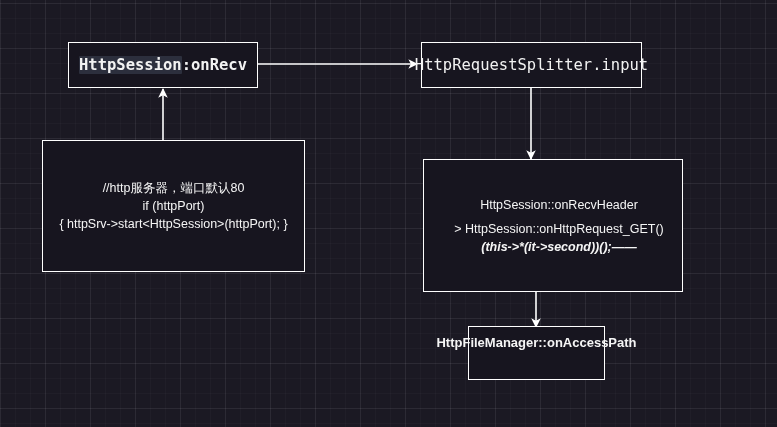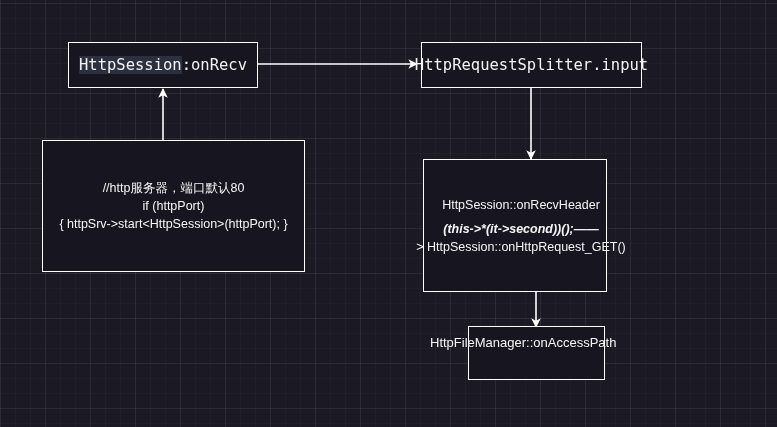--- a/index.html
+++ b/index.html
@@ -66,20 +66,22 @@
     box-sizing: border-box;
     border: 1px solid #ffffff;
     background: #17151f;
   }
   .overflow-label {
     position: absolute;
     white-space: nowrap;
     font-family: "Liberation Sans", sans-serif;
     font-size: 13px;
     color: #f5f5f5;
+    text-align: center;
+    font-weight: bold;
   }
   .inner-label-box {
     position: absolute;
     box-sizing: border-box;
     border: 1px solid #ffffff;
     background: #17151f;
     display: flex;
     align-items: center;
     justify-content: center;
     white-space: nowrap;
@@ -121,39 +123,39 @@
 
     <g>
       <line x1="531" y1="88" x2="531" y2="159" stroke="#ffffff" stroke-width="1.6" marker-end="url(#arrow)"></line>
     </g>
 
     <g>
       <line x1="536" y1="292" x2="536" y2="327" stroke="#ffffff" stroke-width="1.6" marker-end="url(#arrow)"></line>
     </g>
   </svg>
 
-  <div class="node node-mono" style="left:68px; top:42px; width:190px; height:46px;">
+  <div class="node node-mono" style="left:68px; top:42px; width:190px; height:46px;font-weight:bold;">
     <div style="white-space:nowrap;"><span class="hl">HttpSession</span><span>:onRecv</span></div>
   </div>
 
   <div class="node node-mono" style="left:421px; top:42px; width:221px; height:46px;">
     <div>HttpRequestSplitter.input</div>
   </div>
 
   <div class="node" style="left:42px; top:140px; width:263px; height:132px;">
     <div class="node-text">//http服务器，端口默认80</div>
     <div class="node-text">if (httpPort)</div>
     <div class="node-text">{ httpSrv-&gt;start&lt;HttpSession&gt;(httpPort); }</div>
   </div>
 
-  <div class="node" style="left:423px; top:159px; width:184px; height:133px;padding-left:12px;">
+  <div class="node" style="left:423px; top:159px; width:260px; height:133px;padding-left:12px;">
     <div class="node-text">HttpSession::onRecvHeader</div>
     <div class="gap3"></div>
+    <div class="node-text">&gt; HttpSession::onHttpRequest_GET()</div>
     <div class="node-text em">(this-&gt;*(it-&gt;second))();——</div>
-    <div class="node-text">&gt; HttpSession::onHttpRequest_GET()</div>
   </div>
 
   <div class="overflow-node" style="left:468px; top:326px; width:137px; height:54px;"></div>
 
   <div class="overflow-label" style="left:430px; top:335px; width:213px;">HttpFileManager::onAccessPath</div>
 
 
 
 </div>
 

